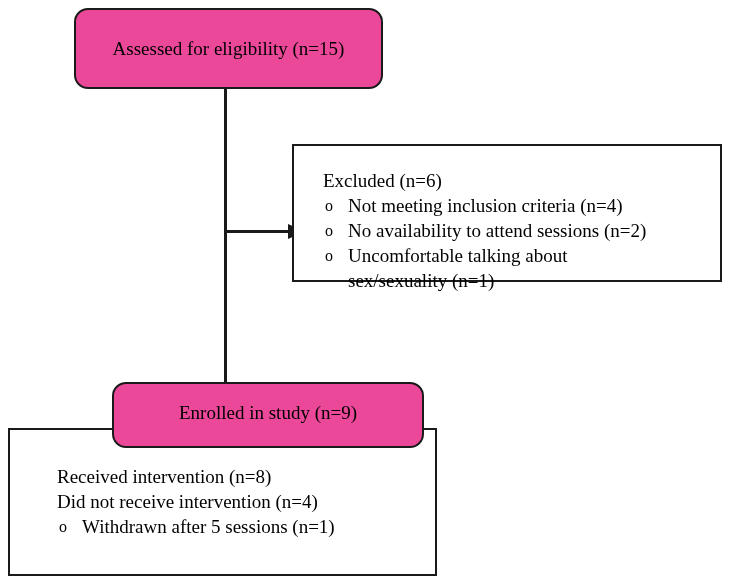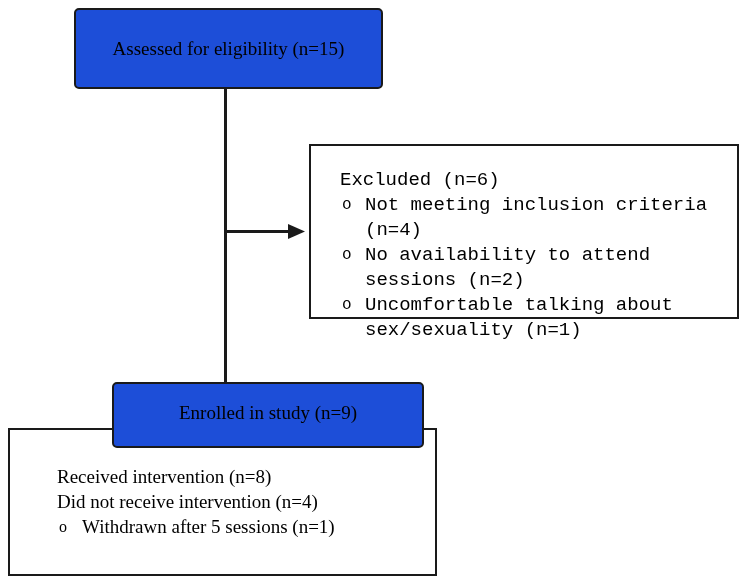--- a/index.html
+++ b/index.html
@@ -24,23 +24,23 @@
     top: 0;
     width: 741px;
     height: 585px;
     z-index: 1;
   }
 
   
   .node {
     position: absolute;
     box-sizing: border-box;
-    background: #1d4ed8;
+    background: #ec4899;
     border: 2.5px solid #1a1a1a;
-    border-radius: 5px;
+    border-radius: 14px;
     z-index: 3;
   }
   .node-label {
     position: absolute;
     left: 0;
     right: 0;
     text-align: center;
     font-size: 19px;
     line-height: 22px;
     white-space: nowrap;
@@ -73,26 +73,25 @@
   .rect-box {
     position: absolute;
     box-sizing: border-box;
     background: #ffffff;
     border: 2.5px solid #1a1a1a;
     border-radius: 0;
   }
 
   
   #box-excluded {
-    left: 309px;
+    left: 292px;
     top: 144px;
     width: 430px;
-    height: 175px;
+    height: 138px;
     z-index: 3;
-    font-family: Liberation Mono, monospace;
   }
 
   
   #box-outcome {
     left: 8px;
     top: 428px;
     width: 429px;
     height: 148px;
     z-index: 2;
   }

